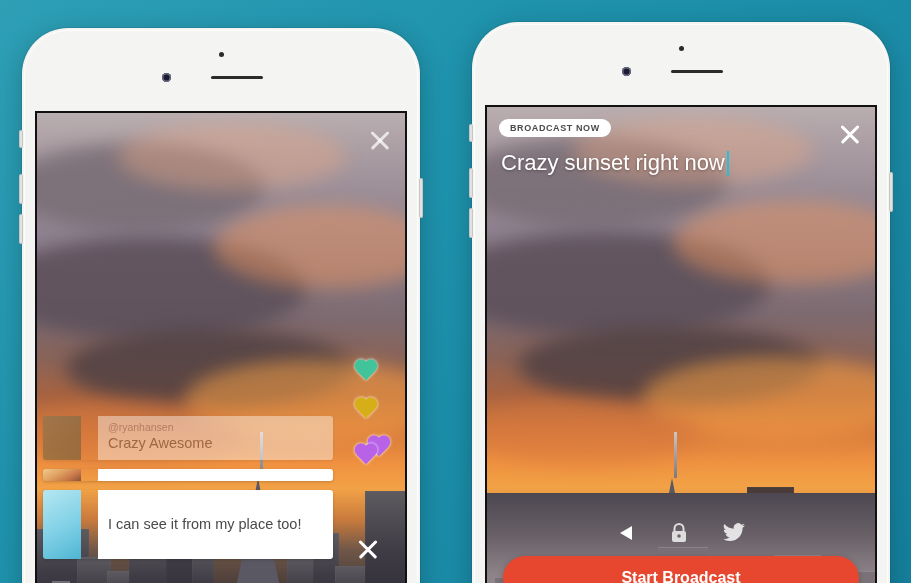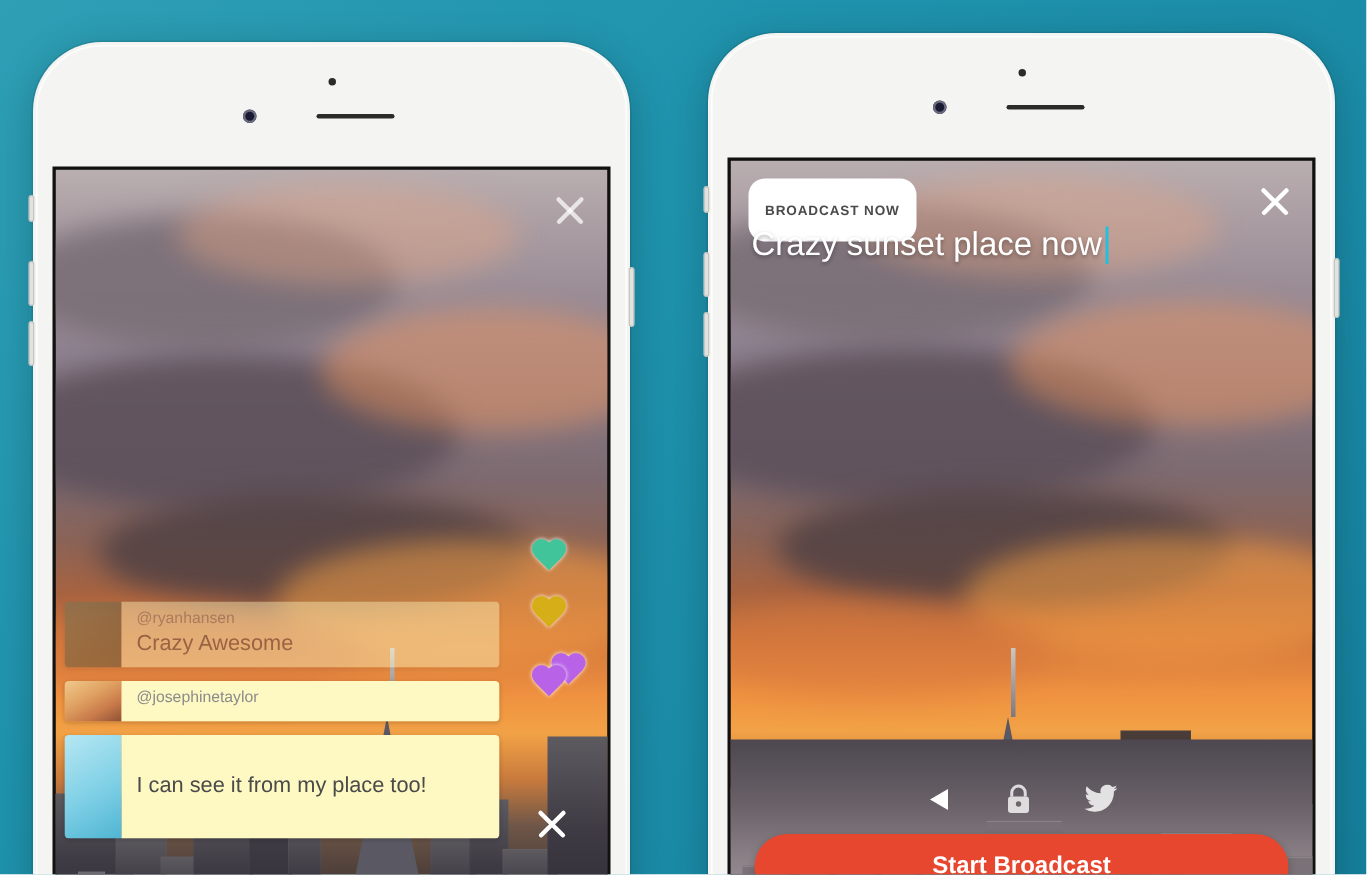--- a/index.html
+++ b/index.html
@@ -194,22 +194,23 @@
   }
   .bubble-faded{ opacity:.42; }
   .bubble .avatar{
     width:38px; flex:0 0 38px;
   }
   .av-green{ background:linear-gradient(150deg,#6b7d5e,#4b5a43 60%,#3e4a39); }
   .av-blonde{ background:linear-gradient(150deg,#f0c98d,#e0a262 40%,#c97a4a 70%,#8d5136); }
   .av-cyan{ background:linear-gradient(150deg,#b6e7f2,#7fd0e6 55%,#4fb5d2); }
   .bubble .body{
     flex:1;
-    background:#fef9c3;
+    background:#ffffff;
     padding:5px 10px 7px 10px;
+    margin-left:17px;
   }
   .bubble .handle{
     font-size:10.5px;
     color:#8b8b8b;
     line-height:1.3;
     margin-bottom:1px;
   }
   .bubble .msg{
     font-size:14.5px;
     color:#4a4a4a;
@@ -221,21 +222,21 @@
     position:absolute;
     right:24px;
     bottom:66px;
   }
 
   
   .badge-now{
     position:absolute; left:12px; top:12px;
     background:#fff;
     border-radius:11px;
-    padding:16px 11px;
+    padding:4px 11px;
     font-size:9px;
     font-weight:bold;
     letter-spacing:.6px;
     color:#4a4a4a;
   }
   .title-input{
     position:absolute; left:14px; right:14px; top:44px;
     display:flex; align-items:center;
     font-size:22px;
     color:#fff;
@@ -330,21 +331,20 @@
           <div class="avatar av-green"></div>
           <div class="body">
             <div class="handle">@ryanhansen</div>
             <div class="msg">Crazy Awesome</div>
           </div>
         </div>
 
         <div class="bubble">
           <div class="avatar av-blonde"></div>
           <div class="body">
-            <div class="handle">@josephinetaylor</div>
           </div>
         </div>
 
         <div class="bubble single">
           <div class="avatar av-cyan"></div>
           <div class="body">
             <div class="msg">I can see it from my place too!</div>
           </div>
         </div>
 
@@ -401,21 +401,21 @@
         <div class="roof" style="left:58%; width:15%; height:40%;"></div>
         <div class="roof" style="left:74%; width:12%; height:54%;"></div>
         <div class="roof" style="left:86%; width:16%; height:42%;"></div>
       </div>
 
       <div class="badge-now">BROADCAST NOW</div>
 
       <div class="close-x" style="right:12px; top:14px;"></div>
 
       <div class="title-input">
-        <span>Crazy sunset place now</span>
+        <span>Crazy sunset right now</span>
         <span class="caret"></span>
       </div>
 
       <div class="opt-icons">
 
         <div>
           <svg class="icon-sv" width="20" height="20" viewBox="0 0 20 20">
             <polygon points="16,3 16,17 4,10" fill="#ffffff"></polygon>
           </svg>
         </div>

